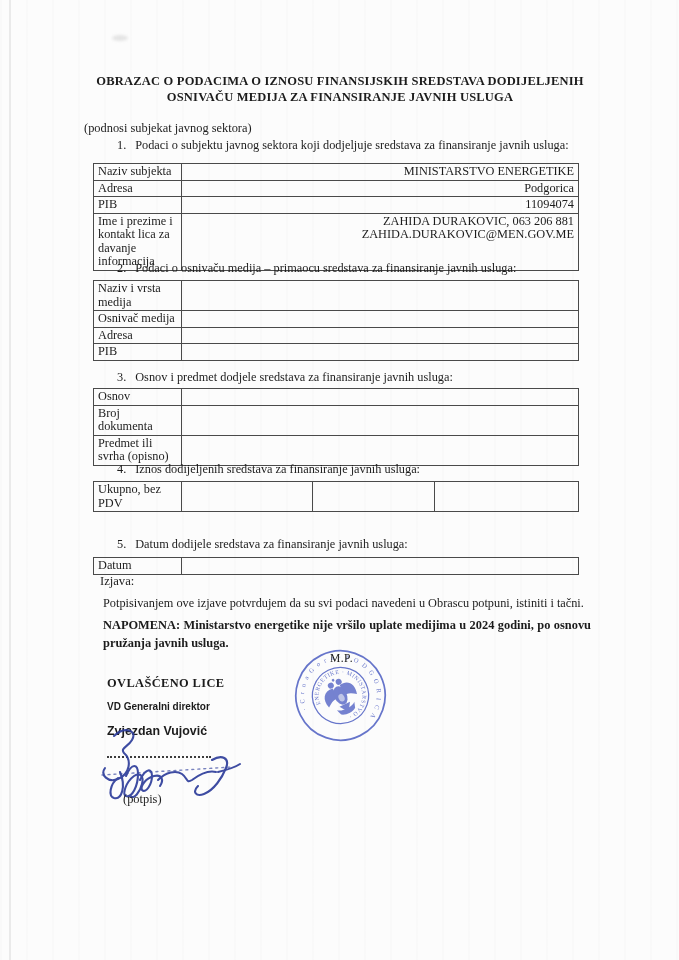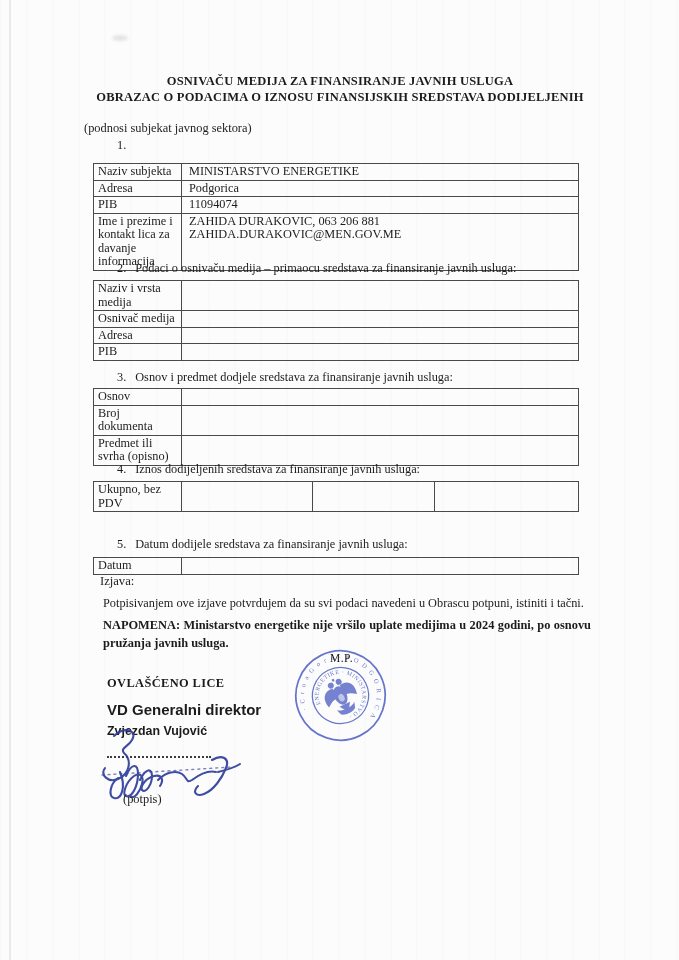--- a/index.html
+++ b/index.html
@@ -31,58 +31,59 @@
   table.frm {
     position:absolute; left:93px; width:486px;
     border-collapse:collapse; table-layout:fixed;
     font-size:12.3px;
   }
   table.frm td {
     border:1px solid #4a4a4a; padding:1px 4px; vertical-align:top;
     line-height:13.5px; overflow:hidden;
   }
   td.lbl { width:79px; }
-  table.frm td.val { padding-left:7px; }
+  table.frm td.val { padding-left:7px;text-align:right; }
   .t1 { top:163px; } .t2 { top:280px;padding-left:12px; } .t3 { top:388px; }
   .t4 { top:481px; } .t5 { top:557px; }
   .t4 td.c2 { width:122px; } .t4 td.c3 { width:113px; }
 
   .izjava { left:100px; top:574px; font-weight:normal; font-size:12.6px; }
   .decl { left:103px; top:596px; width:488px; font-size:12.3px; }
   .note { left:103px; top:617px; width:488px; font-size:12.4px;
     font-weight:bold; line-height:17.5px; text-align:justify; }
 
   .auth { left:107px; top:676px; font-weight:bold; font-size:12.4px; letter-spacing:.4px; }
   .role { left:107px; top:701px; font-family:"Liberation Sans", sans-serif;
-    font-weight:bold; font-size:15px; }
+    font-weight:bold; font-size:10px; }
   .name { left:107px; top:724px; font-family:"Liberation Sans", sans-serif;
     font-weight:bold; font-size:12.4px; }
   .dotline { left:107px; top:746px; width:104px; height:10px;
     border-bottom:2px dotted #3c3c3c; }
   .potpis { left:123px; top:792px; font-size:12.4px; }
 
   .sig-svg { left:82px; top:720px; }
   .stamp-svg { left:292px; top:647px; opacity:.85; }
   .mp { left:330px; top:652px; font-weight:normal; font-size:11.5px; color:#161616; letter-spacing:.5px; }
 </style>
 </head>
 <body>
 
 <div id="page">
   <div class="scan-edge"></div>
   <div class="smudge"></div>
 
   <div class="abs title">
+    <div>OBRAZAC O PODACIMA O IZNOSU FINANSIJSKIH SREDSTAVA DODIJELJENIH</div>
     <div>OSNIVAČU MEDIJA ZA FINANSIRANJE JAVNIH USLUGA</div>
-    <div>OBRAZAC O PODACIMA O IZNOSU FINANSIJSKIH SREDSTAVA DODIJELJENIH</div>
   </div>
   <div class="abs subtitle">(podnosi subjekat javnog sektora)</div>
 
   <div class="abs sec sec-1">
     <span>1.</span>
+    <span>Podaci o subjektu javnog sektora koji dodjeljuje sredstava za finansiranje javnih usluga:</span>
   </div>
   <table class="frm t1">
     <tbody>
         <tr>
       <td class="lbl">Naziv subjekta</td>
       <td class="val">MINISTARSTVO ENERGETIKE</td>
     </tr>
     <tr>
       <td class="lbl">Adresa</td>
       <td class="val">Podgorica</td>

